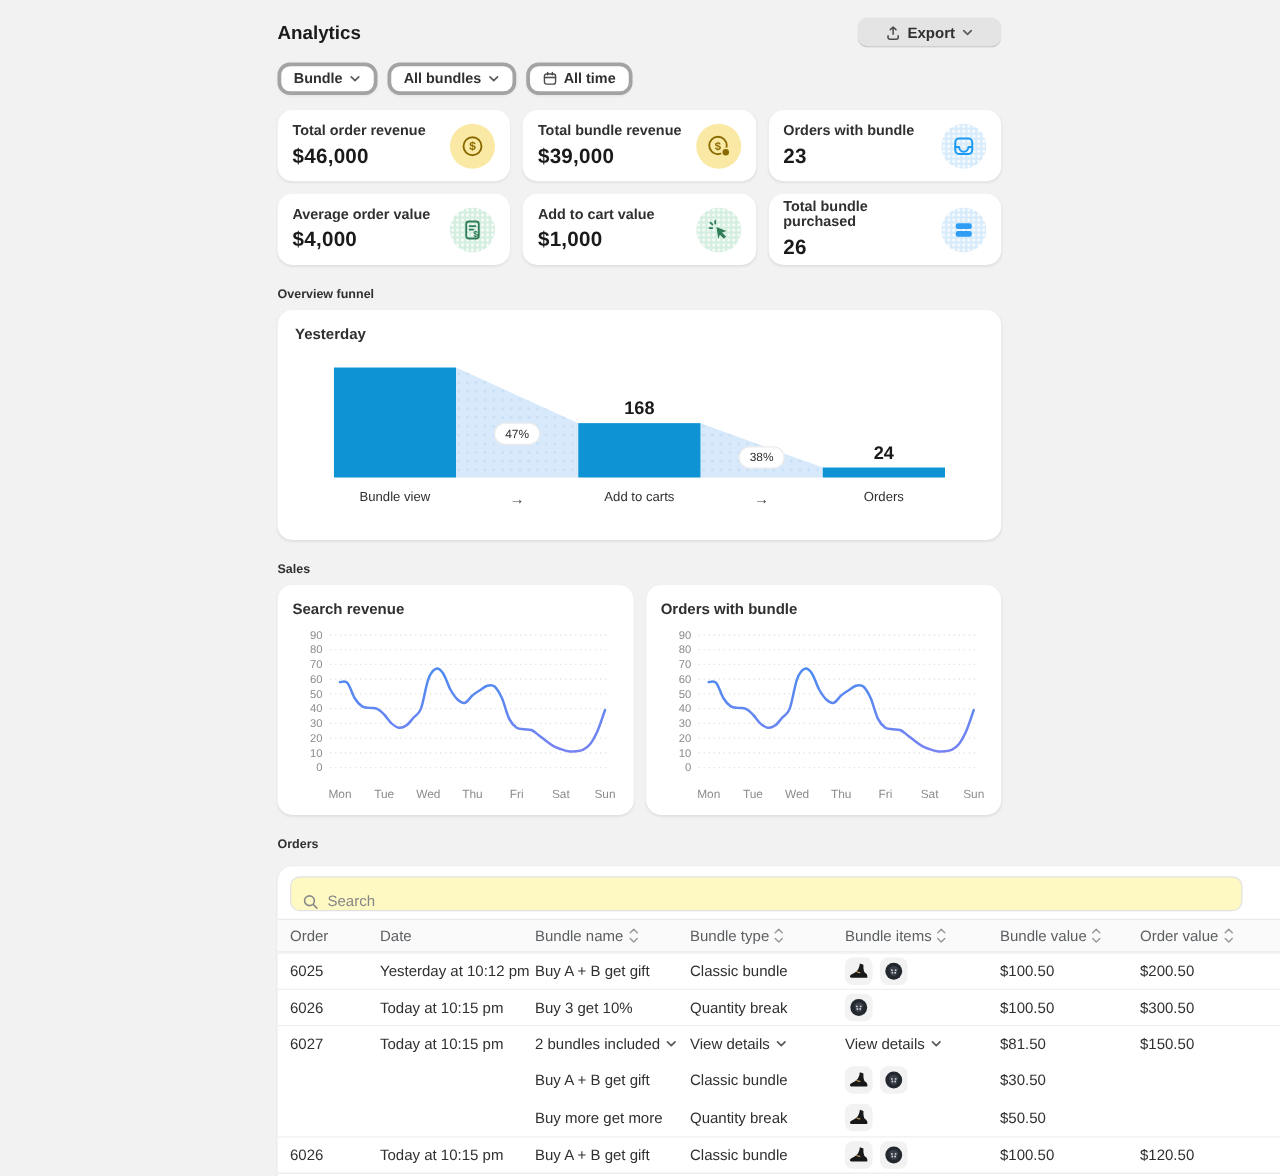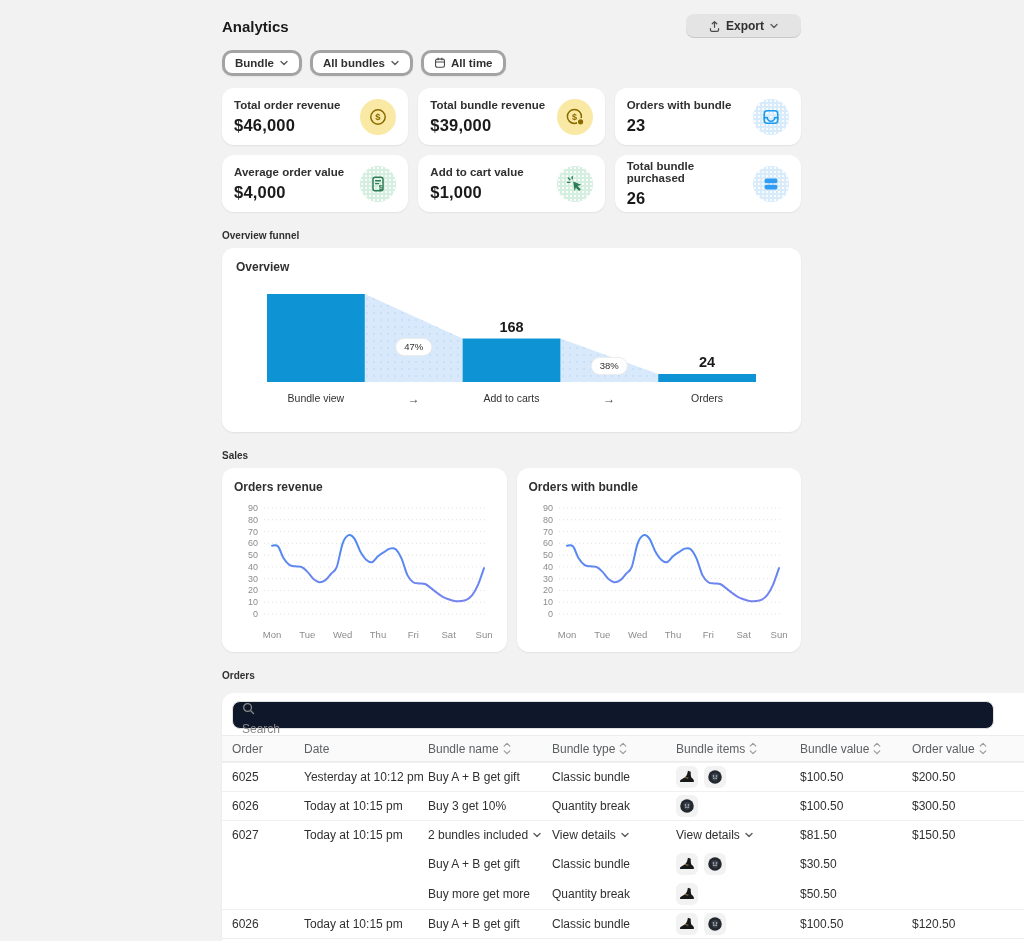--- a/index.html
+++ b/index.html
@@ -26,21 +26,21 @@
   .card-title{font-size:12px;font-weight:700;color:#303030;}
   #funnel{margin:16px auto 0;width:489px;}
   .funnel-labels{display:flex;width:489px;margin:6px auto 0;}
   .funnel-labels div{width:97.8px;text-align:center;font-size:10.5px;color:#303030;}
   .funnel-labels .arr{color:#454545;font-size:12px;}
   .charts-row{display:grid;grid-template-columns:1fr 1fr;gap:10px;margin-top:7px;}
   .chart-card{padding:12px 10px 8px 12px;height:164px;}
   .chart-card svg{display:block;margin-top:2px;}
   .orders-card{position:absolute;left:222px;width:822px;margin-top:0;border-radius:12px;}
   .search-row{padding:8px 10px 6px;}
-  .search-input{display:flex;align-items:flex-start;gap:7px;width:742px;height:26px;border:1px solid #e1e1e1;border-radius:8px;padding:0 9px;background:#0f172a;cursor:text;flex-direction:column;}
+  .search-input{display:flex;align-items:flex-end;gap:7px;width:742px;height:26px;border:1px solid #e1e1e1;border-radius:8px;padding:0 9px;background:#fef9c3;cursor:text;}
   .search-input .placeholder{font-size:12px;color:#868686;}
   .t-head{display:grid;grid-template-columns:72px 124px 124px 124px 124px 112px 1fr;background:#fafafa;border-top:1px solid #ececec;border-bottom:1px solid #ececec;padding:0 0 0 10px;}
   .t-head .th{display:flex;align-items:center;gap:4px;font-size:12px;color:#5c5f62;height:25px;}
   .trow{display:grid;grid-template-columns:72px 124px 124px 124px 124px 112px 1fr;padding-left:10px;align-items:center;min-height:28px;}
   .trow.bordered{border-top:1px solid #f0f0f0;}
   .trow .cell{font-size:12px;color:#303030;display:flex;align-items:center;gap:4px;}
   .trow .cell.order{font-weight:500;}
   .thumbs{display:flex;gap:6px;}
   .thumb{width:22px;height:22px;border-radius:6px;background:#f2f2f3;display:flex;align-items:center;justify-content:center;}
   .expand{cursor:pointer;}
@@ -172,21 +172,21 @@
             <svg width="20" height="20" viewBox="0 0 20 20">
               <rect x="3.6" y="4.6" width="12.8" height="4.6" rx="1.8" fill="#2f9df3"></rect>
               <rect x="3.6" y="10.8" width="12.8" height="4.6" rx="1.8" fill="#2f9df3"></rect>
             </svg>
           </span>
         </div>
       </div>
 
     <div class="section-heading">Overview funnel</div>
     <div class="card funnel-card">
-      <div class="card-title">Overview</div>
+      <div class="card-title">Yesterday</div>
       <div id="funnel">
           <svg width="489" height="96" viewBox="0 0 489 96">
             <defs>
               <pattern id="fdots" width="7" height="7" patternUnits="userSpaceOnUse">
                 <circle cx="2" cy="2" r="1" fill="#bdd8f2"></circle>
               </pattern>
             </defs>
             <polygon points="97.8,4 195.6,48.51764705882353 195.6,92 97.8,92" fill="#d7e9fb"></polygon>
             <polygon points="97.8,4 195.6,48.51764705882353 195.6,92 97.8,92" fill="url(#fdots)" opacity="0.8"></polygon>
             <polygon points="293.4,48.51764705882353 391.2,84 391.2,92 293.4,92" fill="#d7e9fb"></polygon>
@@ -208,21 +208,21 @@
           <div class="arr">→</div>
           <div>Add to carts</div>
           <div class="arr">→</div>
           <div>Orders</div>
         </div>
     </div>
 
     <div class="section-heading">Sales</div>
     <div class="charts-row">
       <div class="card chart-card">
-        <div class="card-title">Orders revenue</div>
+        <div class="card-title">Search revenue</div>
         <div id="line-0">
             <svg width="262" height="150" viewBox="0 0 262 150">
               <defs>
                 <linearGradient id="lg0" x1="0" y1="12" x2="0" y2="118" gradientUnits="userSpaceOnUse">
                   <stop offset="0%" stop-color="#3b8ef0"></stop>
                   <stop offset="100%" stop-color="#7e81f1"></stop>
                 </linearGradient>
               </defs>
               <line x1="30" y1="12" x2="252" y2="12" stroke="#e0e0e0" stroke-width="1" stroke-dasharray="1 3"></line>
               <text x="24" y="15" text-anchor="end" font-size="9" fill="#8c8c8c" font-family="Liberation Sans,sans-serif">90</text>

